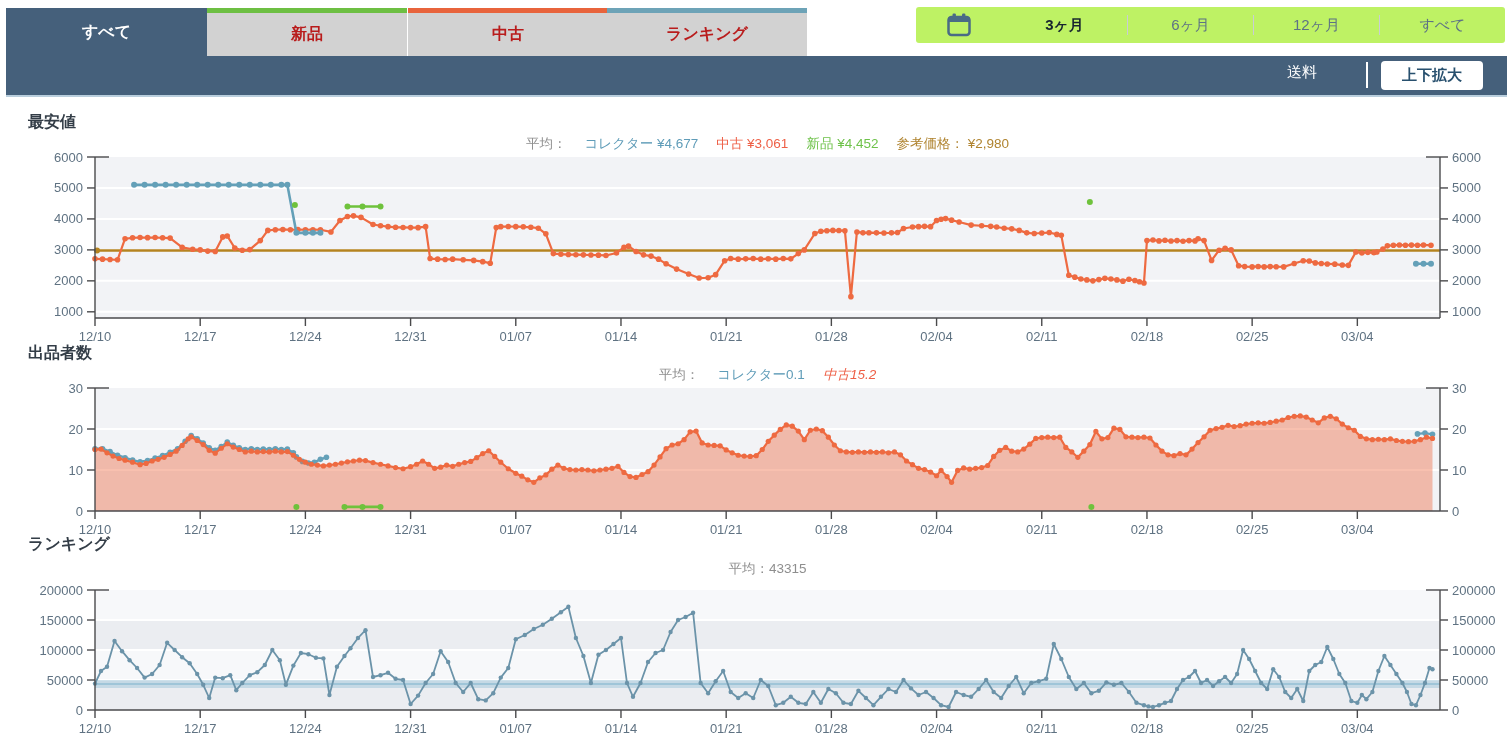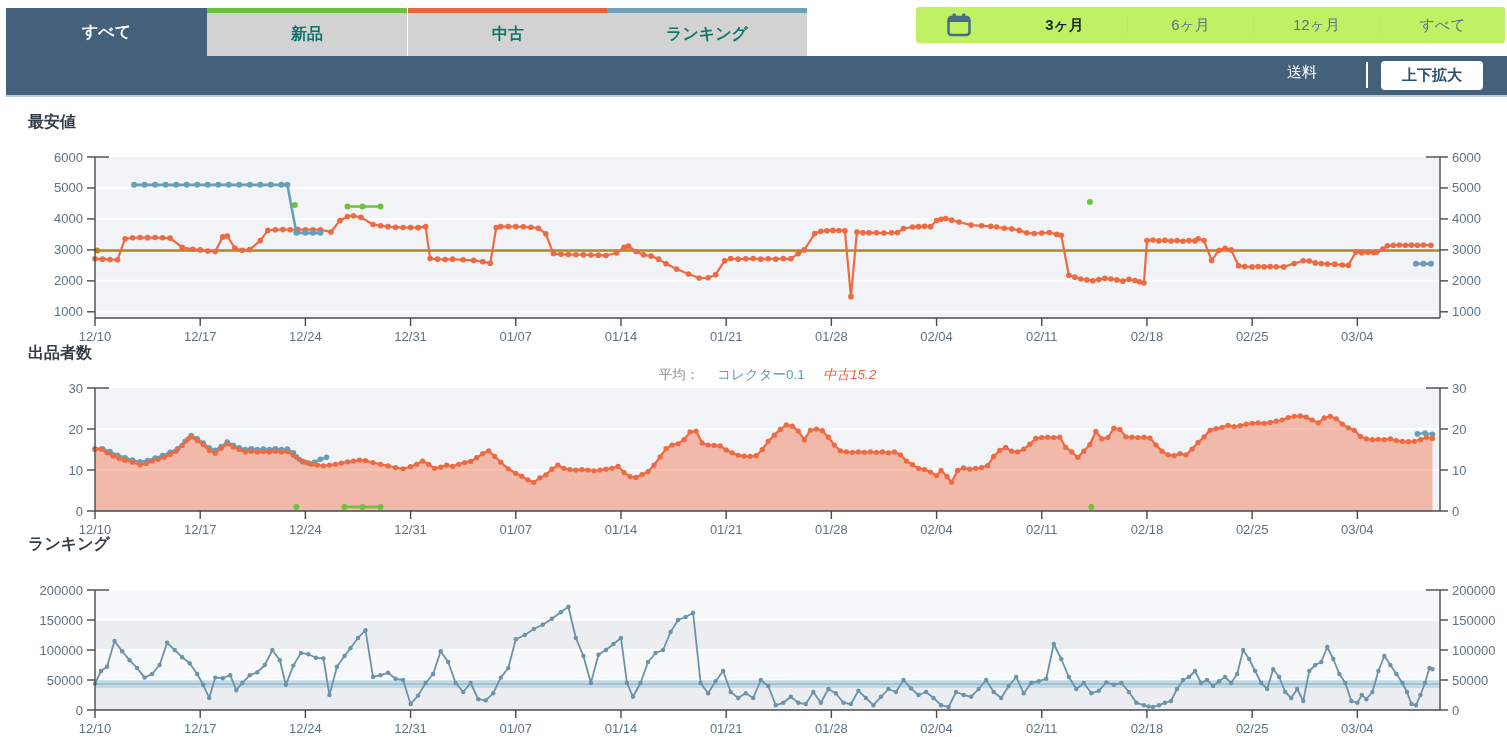--- a/index.html
+++ b/index.html
@@ -1,20 +1,20 @@
 <!DOCTYPE html>
 <html><head>
 <meta charset="utf-8">
 <style>
   html,body{margin:0;padding:0;background:#fff;font-family:"Liberation Sans","DejaVu Sans",sans-serif;}
   .page{position:relative;width:1507px;height:737px;background:#fff;overflow:hidden;}
   
   .hdr-row2{position:absolute;left:6px;top:56px;width:1501px;height:39px;background:#45607B;border-bottom:2px solid #b9cedd;}
   .tab{position:absolute;top:8px;height:48px;display:flex;align-items:center;justify-content:center;
-       font-size:16px;font-weight:bold;color:#0f766e;background:#d2d2d2;border-top:5px solid transparent;box-sizing:border-box;cursor:pointer;}
+       font-size:16px;font-weight:bold;color:#b91c1c;background:#d2d2d2;border-top:5px solid transparent;box-sizing:border-box;cursor:pointer;}
   .tab.active{background:#45607B;color:#fff;border-top:none;height:48px;}
   .range-panel{position:absolute;left:916px;top:7px;width:589px;height:36px;background:#bef264;border-radius:3px;
        display:flex;align-items:center;}
   .range-cal{width:86px;display:flex;align-items:center;justify-content:center;}
   .range-btn{flex:1;text-align:center;font-size:15px;color:#5d7285;cursor:pointer;position:relative;}
   .range-btn.active{color:#17242f;font-weight:bold;}
   .range-sep{width:1px;height:20px;background:#c9cdd5;}
   .shipping{position:absolute;left:1272px;top:63px;width:60px;text-align:center;font-size:15px;color:#fff;cursor:pointer;}
   .hdr-vsep{position:absolute;left:1366px;top:62px;width:2px;height:26px;background:#fff;}
   .expand-btn{position:absolute;left:1381px;top:61px;width:102px;height:29px;background:#fff;border-radius:4px;
@@ -63,25 +63,27 @@
       <div class="range-sep"></div>
       <div class="range-btn">すべて</div>
     </div>
 
     <div class="shipping">送料</div>
     <div class="hdr-vsep"></div>
     <div class="expand-btn">上下拡大</div>
   </div>
 
   <div class="c-title" style="top:112px;">最安値</div>
+  <div class="c-sub" style="top:135px;"><span style="color: rgb(142, 142, 142);">平均：</span><span style="color: rgb(95, 156, 184);">コレクター ¥4,677</span><span style="color: rgb(238, 95, 70);">中古 ¥3,061</span><span style="color: rgb(110, 194, 74);">新品 ¥4,452</span><span style="color: rgb(176, 132, 48);">参考価格： ¥2,980</span></div>
 
   <div class="c-title" style="top:343px;">出品者数</div>
   <div class="c-sub" style="top:366px;"><span style="color: rgb(142, 142, 142);">平均：</span><span style="color: rgb(95, 156, 184);">コレクター0.1</span><span style="color: rgb(238, 95, 70); font-style: italic;">中古15.2</span></div>
 
   <div class="c-title" style="top:534px;">ランキング</div>
+  <div class="c-sub" style="top:560px;"><span style="color: rgb(142, 142, 142);">平均：43315</span></div>
 
   <svg id="charts" width="1507" height="737" style="position:absolute;left:0;top:0;">
       <g>
         <rect x="95" y="157" width="1345" height="161" fill="#f2f3f6"></rect>
         <line x1="95" y1="311.8076923076923" x2="1440" y2="311.8076923076923" stroke="#ffffff" stroke-width="2"></line>
         <line x1="95" y1="280.84615384615387" x2="1440" y2="280.84615384615387" stroke="#ffffff" stroke-width="2"></line>
         <line x1="95" y1="249.8846153846154" x2="1440" y2="249.8846153846154" stroke="#ffffff" stroke-width="2"></line>
         <line x1="95" y1="218.9230769230769" x2="1440" y2="218.9230769230769" stroke="#ffffff" stroke-width="2"></line>
         <line x1="95" y1="187.96153846153845" x2="1440" y2="187.96153846153845" stroke="#ffffff" stroke-width="2"></line>
         <line x1="95" y1="250.50384615384615" x2="1440" y2="250.50384615384615" stroke="#b5831f" stroke-width="2.4"></line>

